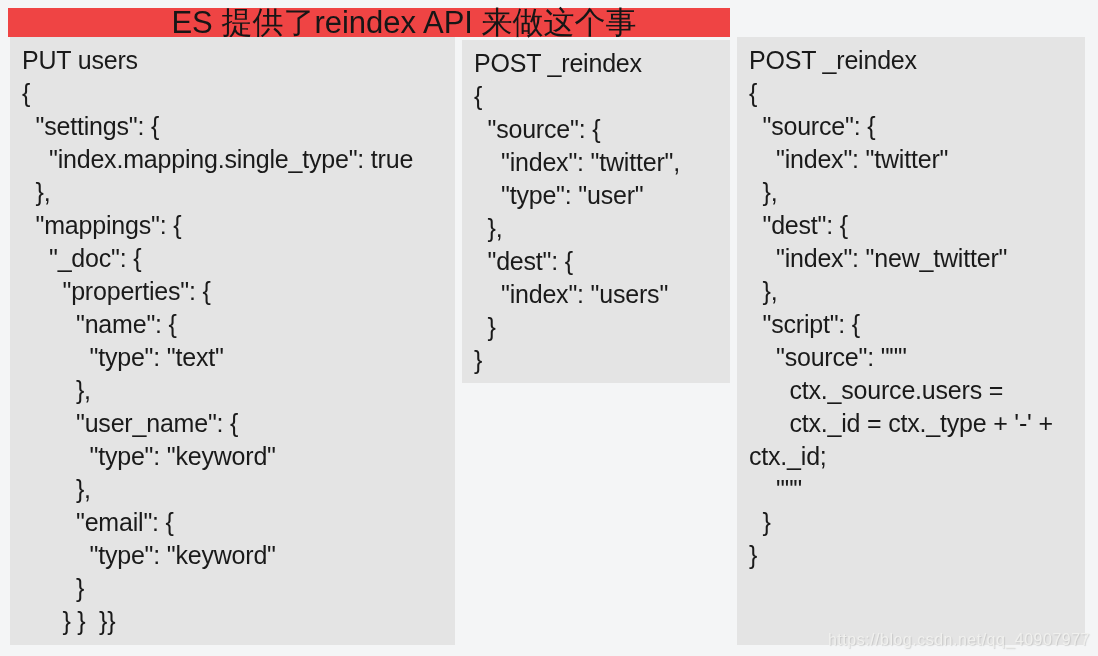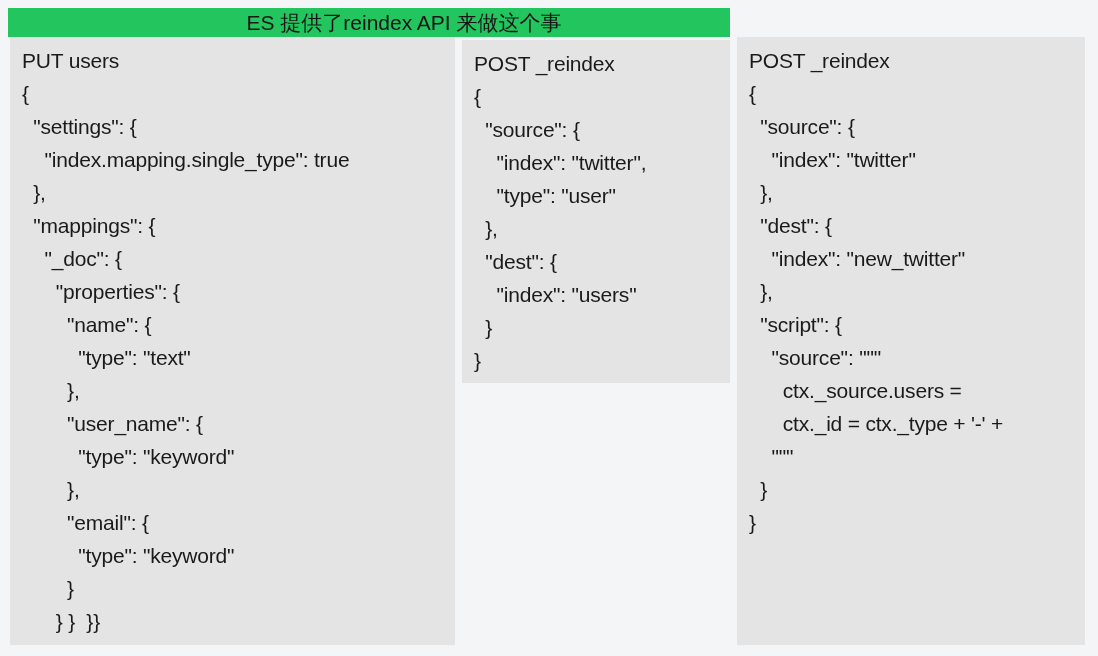--- a/index.html
+++ b/index.html
@@ -9,36 +9,36 @@
     font-family:"Liberation Sans", sans-serif;
     position:relative;
     overflow:hidden;
   }
   .stage { position:absolute; inset:0; }
 
   .title {
     position:absolute;
     top:8px;
     height:29px;
-    background:#22c55e;
+    background:#ef4444;
     color:#161616;
-    font-size:21px;
+    font-size:31px;
     line-height:29px;
     text-align:center;
     white-space:nowrap;
   }
   .title-left  { left:8px;   width:722px; padding-left:70px; }
   .title-right { left:737px; width:348px; }
 
   .panel {
     position:absolute;
     background:#e4e4e4;
     padding:7px 12px;
     color:#1a1a1a;
-    font-size:21px;
+    font-size:25px;
   }
   .panel-left  { left:10px;  top:37px; width:445px; height:608px; }
   .panel-mid   { left:462px; top:40px; width:268px; height:343px; }
   .panel-right { left:737px; top:37px; width:348px; height:608px; }
 
   .code-line {
     height:33px;
     line-height:33px;
     white-space:pre;
     letter-spacing:-0.2px;
@@ -103,19 +103,21 @@
       <div class="code-line"><span>  "source": {</span></div>
       <div class="code-line"><span>    "index": "twitter"</span></div>
       <div class="code-line"><span>  },</span></div>
       <div class="code-line"><span>  "dest": {</span></div>
       <div class="code-line"><span>    "index": "new_twitter"</span></div>
       <div class="code-line"><span>  },</span></div>
       <div class="code-line"><span class="b">  "script": {</span></div>
       <div class="code-line"><span class="b">    "source": """</span></div>
       <div class="code-line"><span class="b">      ctx._source.users =</span></div>
       <div class="code-line"><span class="b">      ctx._id = ctx._type + '-' +</span></div>
+      <div class="code-line"><span class="b">ctx._id;</span></div>
       <div class="code-line"><span class="b">    """</span></div>
       <div class="code-line"><span class="b">  }</span></div>
       <div class="code-line"><span>}</span></div>
     </div>
 
+  <div class="watermark">https://blog.csdn.net/qq_40907977</div>
 
 </div>
 
 </body></html>

